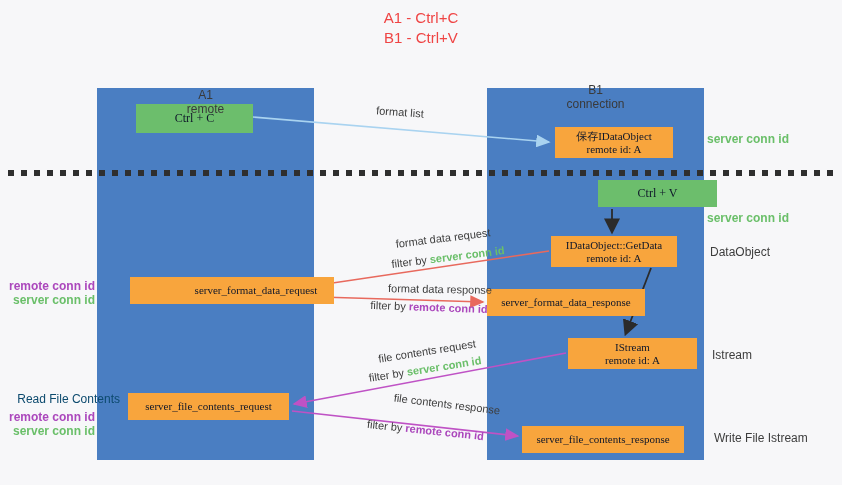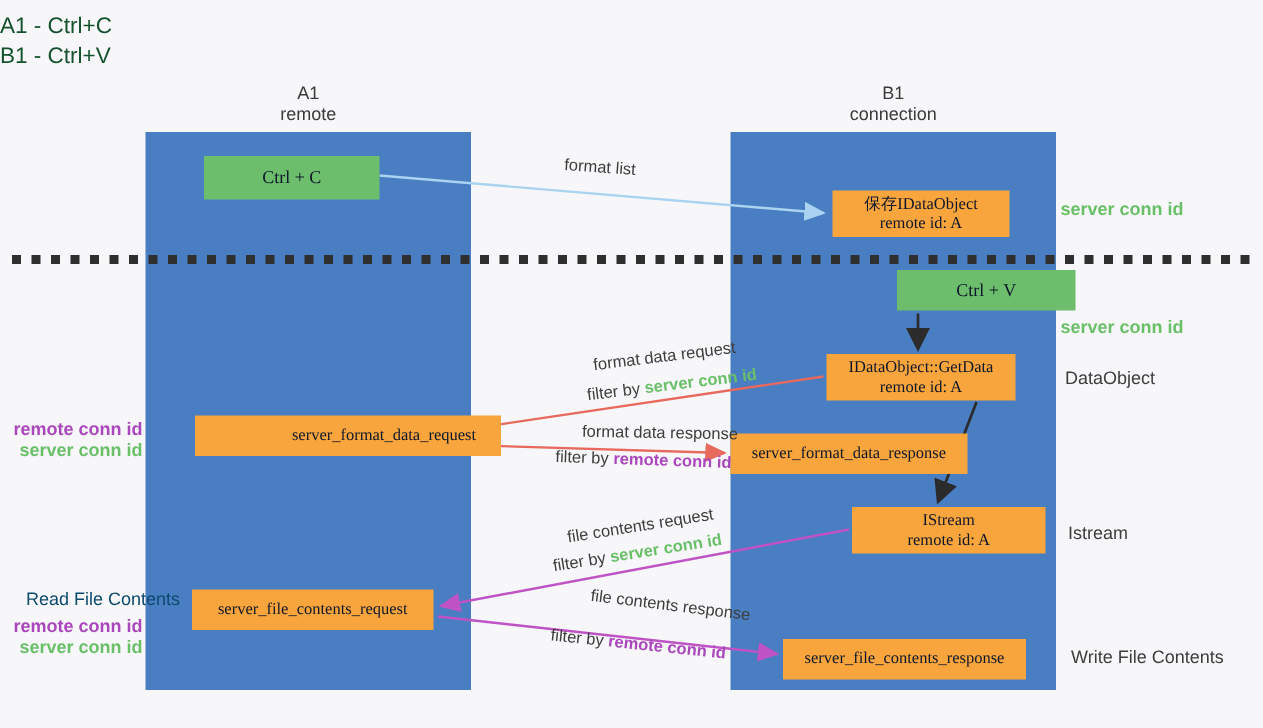--- a/index.html
+++ b/index.html
@@ -1,24 +1,24 @@
 <!DOCTYPE html>
 <html><head>
 <meta charset="utf-8">
 <style>
   html,body{margin:0;padding:0;background:#f7f7f9;}
   .stage{
     position:relative;width:842px;height:485px;background:#f7f7f9;
     font-family:"Liberation Sans",sans-serif;color:#3d3d3d;overflow:hidden;
   }
   .abs{position:absolute;}
-  .title{left:0;top:8px;width:842px;text-align:left;font-size:15px;line-height:20px;color:#14532d;z-index:4;}
+  .title{left:0;top:8px;width:842px;text-align:center;font-size:15px;line-height:20px;color:#ef4444;z-index:4;}
   .col-header{top:55px;width:217px;text-align:center;font-size:12px;line-height:14px;color:#3a3a3a;z-index:4;}
-  .col-header.left{left:97px;}
-  .col-header.right{left:487px;}
+  .col-header.left{left:97px;margin-top:33px;}
+  .col-header.right{left:487px;margin-top:28px;}
   .lifeline{top:88px;width:217px;height:372px;background:#4a7ec2;z-index:1;}
   .lifeline.left{left:97px;}
   .lifeline.right{left:487px;}
   svg.arrows{left:0;top:0;z-index:2;pointer-events:none;}
   .node{z-index:3;display:flex;flex-direction:column;align-items:center;justify-content:center;
         color:#0f172a;font-size:11px;line-height:13px;text-align:center;font-family:Liberation Serif, serif;}
   .node.green{background:#6cbe6c;font-size:12px;}
   .node.orange{background:#f8a53d;}
   .ctrl-c{left:136px;top:104px;width:117px;height:29px;}
   .ctrl-v{left:553px;top:180px;width:119px;height:27px;margin-left:45px;}
@@ -156,21 +156,21 @@
   <div class="abs lbl center fcresp-lbl">file contents response</div>
   <div class="abs lbl center fcresp-filter">
     <span>filter by</span>
     <span class="purple-t">remote conn id</span>
   </div>
 
   <div class="abs side bold-green" style="left:707px;top:132px;">server conn id</div>
   <div class="abs side bold-green" style="left:707px;top:211px;">server conn id</div>
   <div class="abs side" style="left:710px;top:245px;">DataObject</div>
   <div class="abs side" style="left:712px;top:348px;">Istream</div>
-  <div class="abs side" style="left:714px;top:431px;">Write File Contents</div>
+  <div class="abs side" style="left:714px;top:431px;">Write File Istream</div>
 
   <div class="abs left-pair" style="left:0;top:279px;">
     <div class="purple-t">remote conn id</div>
     <div class="green-t">server conn id</div>
   </div>
 
   <div class="abs read-file">Read File Contents</div>
 
   <div class="abs left-pair" style="left:0;top:410px;">
     <div class="purple-t">remote conn id</div>

